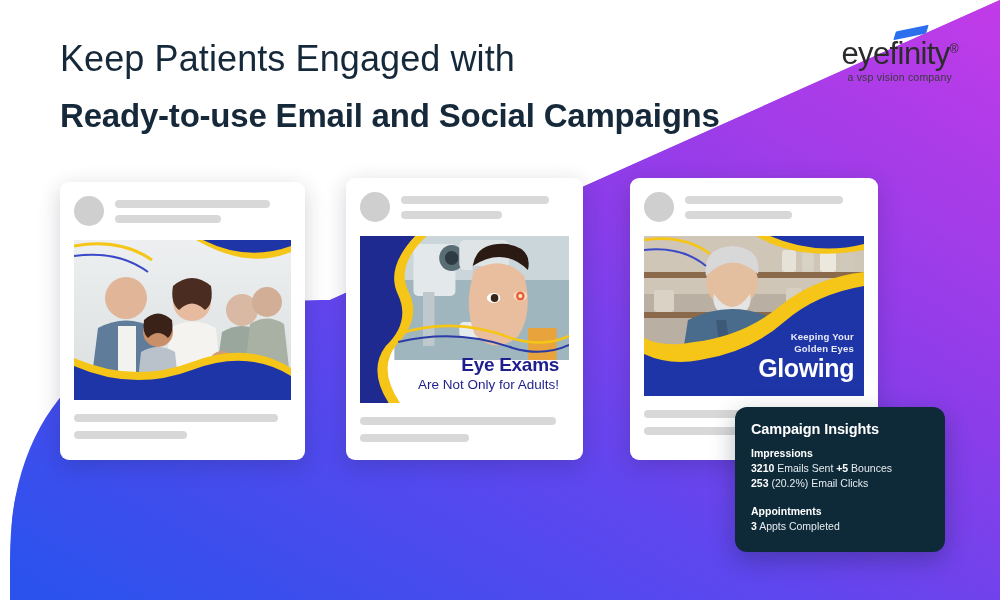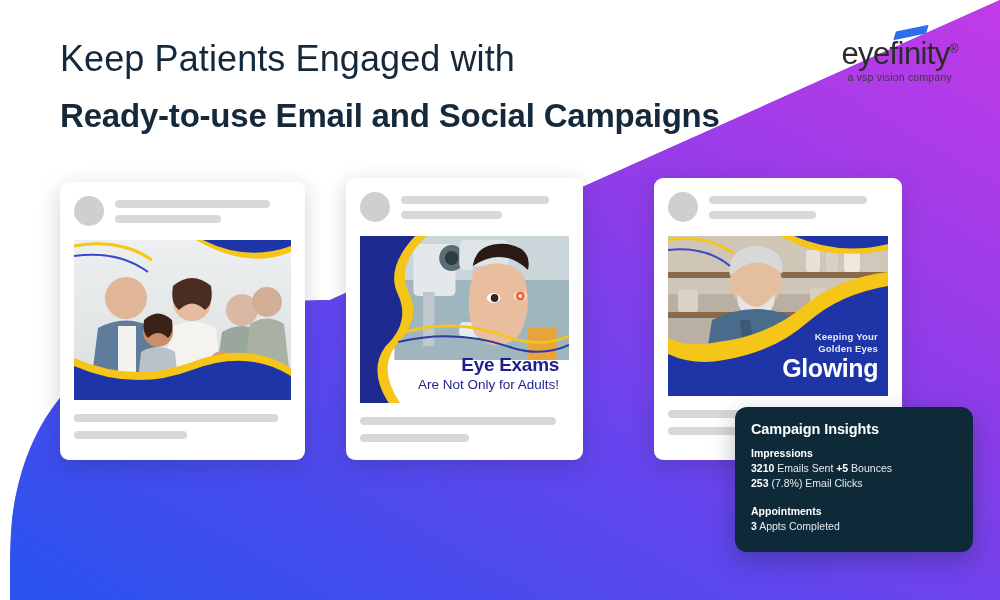--- a/index.html
+++ b/index.html
@@ -64,21 +64,21 @@
   .cap{position:absolute;z-index:3;}
   .cap-2{left:0;right:10px;bottom:10px;text-align:right;}
   .cap-2 .t1{font-size:19px;font-weight:700;color:#1E1F8C;line-height:21px;letter-spacing:-.3px;}
   .cap-2 .t2{font-size:13.5px;font-weight:400;color:#1E1F8C;line-height:17px;margin-top:1px;}
   .cap-3{right:10px;bottom:14px;text-align:right;}
   .cap-3 .t1,.cap-3 .t2{font-size:9.5px;font-weight:600;color:#E8EAF6;line-height:11.5px;letter-spacing:.2px;}
   .cap-3 .t3{font-size:25px;font-weight:700;color:#ffffff;line-height:27px;letter-spacing:-.4px;margin-top:1px;}
 
   
   .insights{
-    position:absolute;left:735px;top:407px;width:238px;
+    position:absolute;left:735px;top:407px;width:210px;
     background:#0E2938;border-radius:12px;z-index:9;
     padding:14px 16px 16px 16px;box-sizing:border-box;
     box-shadow:0 8px 24px rgba(10,25,40,.30);
     color:#ffffff;
   }
   .insights h3{
     margin:0 0 9px 0;font-size:14.5px;font-weight:700;letter-spacing:-.1px;color:#fff;
   }
   .ins-group{margin-bottom:2px;}
   .ins-group + .ins-group{margin-top:13px;}
@@ -235,21 +235,21 @@
         <div class="t2">Are Not Only for Adults!</div>
       </div>
     </div>
 
     <div class="card-foot">
       <div class="bar f1"></div>
       <div class="bar f2"></div>
     </div>
   </div>
 
-  <div class="card" style="left:630px;top:178px;width:248px;height:282px;margin-left:24px;">
+  <div class="card" style="left:630px;top:178px;width:248px;height:282px;">
     <div class="card-head">
       <div class="avatar"></div>
       <div class="head-lines">
         <div class="bar w-long"></div>
         <div class="bar w-mid"></div>
       </div>
     </div>
 
     <div class="media" style="height:160px;">
       <svg viewBox="0 0 220 160" preserveAspectRatio="none">
@@ -307,21 +307,21 @@
 
   <div class="insights">
     <h3>Campaign Insights</h3>
 
     <div class="ins-group">
       <div class="ins-label">Impressions</div>
       <div class="ins-row">
         <b>3210</b><span> Emails Sent </span><b>+5</b><span> Bounces</span>
       </div>
       <div class="ins-row">
-        <b>253</b><span> (7.8%) Email Clicks</span>
+        <b>253</b><span> (20.2%) Email Clicks</span>
       </div>
     </div>
 
     <div class="ins-group">
       <div class="ins-label">Appointments</div>
       <div class="ins-row">
         <b>3</b><span> Appts Completed</span>
       </div>
     </div>
   </div>

